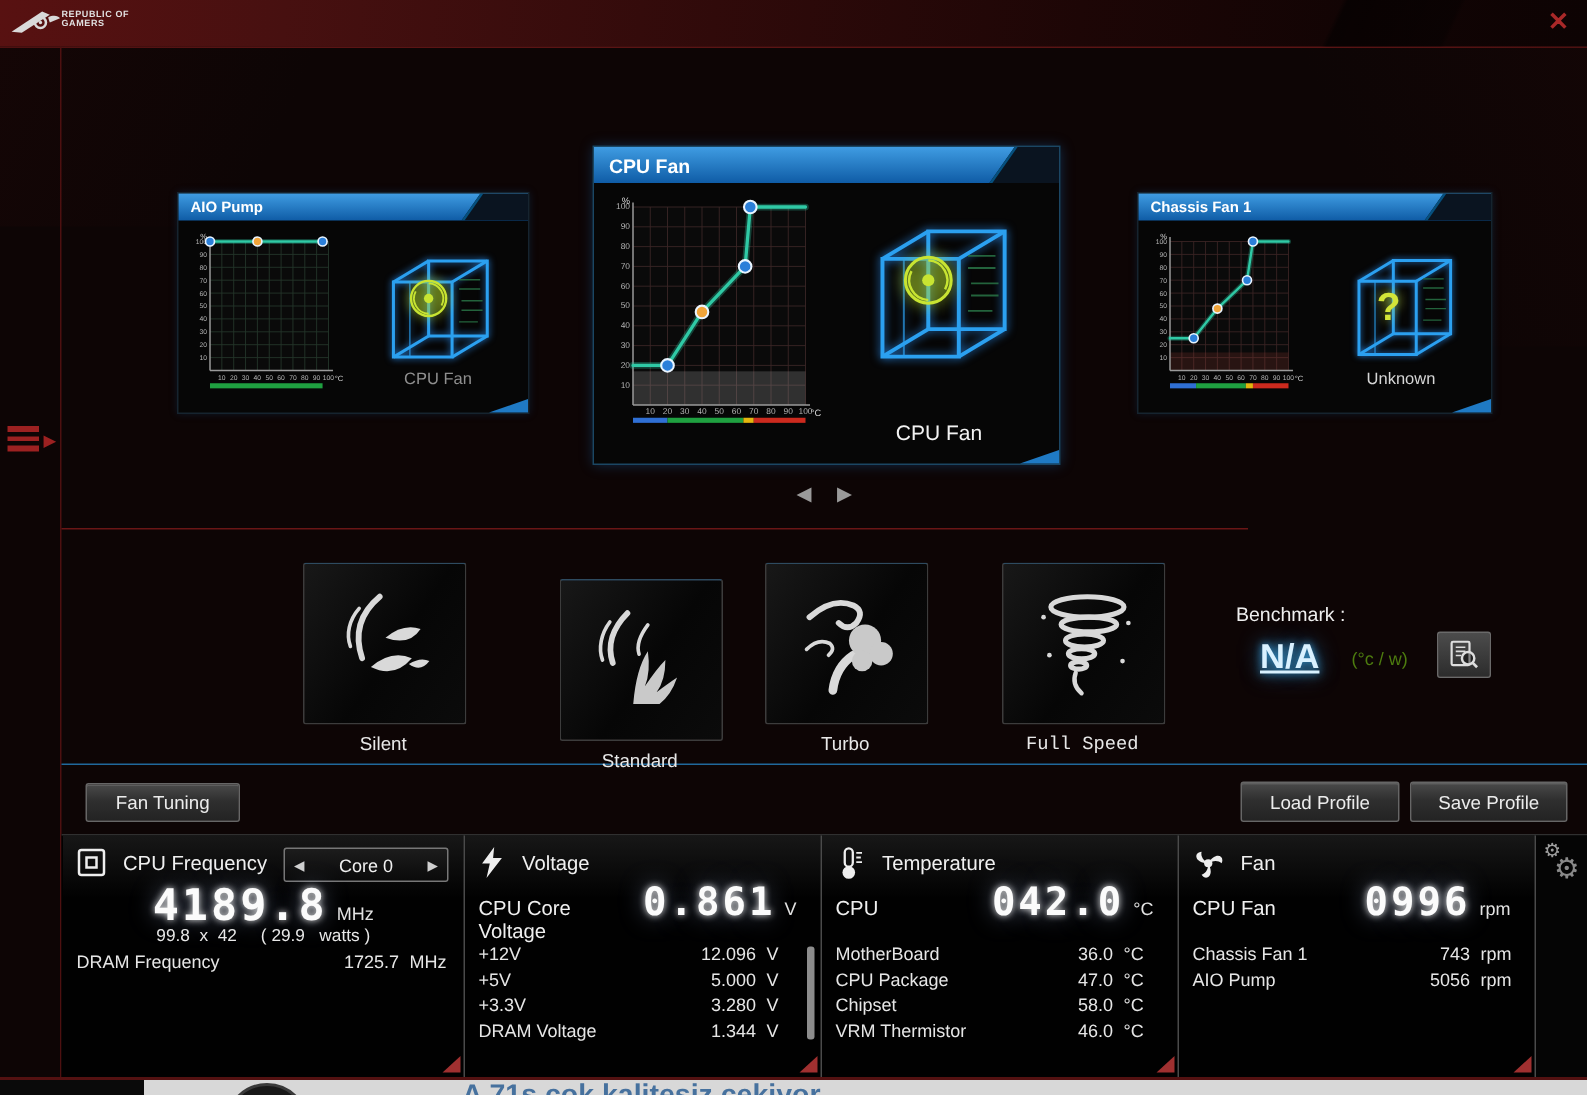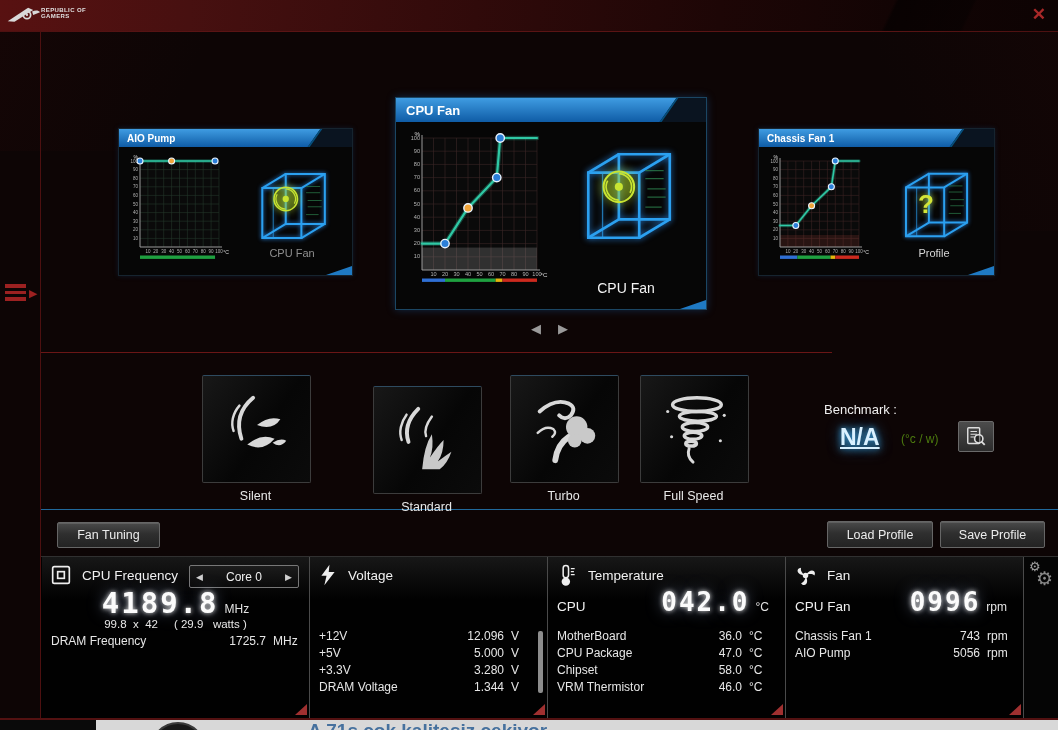--- a/index.html
+++ b/index.html
@@ -53,21 +53,21 @@
   .qmark{font-size:34px;font-weight:bold;fill:#d3e538;filter:drop-shadow(0 0 5px rgba(200,230,60,.9));text-anchor:middle;}
   
   .car-prev,.car-next{position:absolute;top:321px;font-size:13px;color:#9a9a9a;cursor:pointer;}
   .car-prev{left:531px;} .car-next{left:558px;}
   
   .mode-btn{position:absolute;top:375px;width:107px;height:106px;cursor:pointer;
     background:linear-gradient(125deg,#181818 0%,#060606 55%,#0b0b0b 100%);
     border:1px solid #3c3c3c;border-top-color:#2e4b60;border-radius:2px;
     display:flex;align-items:center;justify-content:center;}
   .mode-label{position:absolute;top:489px;width:107px;text-align:center;font-size:12.5px;color:#e8e8e8;}
-  .m1{left:202px;} .m2{left:373px;margin-top:11px;} .m3{left:510px;} .m4{left:640px;}
+  .m1{left:202px;} .m2{left:373px;margin-top:11px;} .m3{left:510px;} .m4{left:668px;font-family:Liberation Mono, monospace;}
   
   .bm-label{position:absolute;left:824px;top:402px;font-size:13px;color:#efefef;}
   .bm-value{position:absolute;left:840px;top:424px;font-size:23px;font-weight:bold;color:#d9f1ff;
     text-shadow:0 0 6px #3fa9e8,0 0 14px #2a7fb8;text-decoration:underline;}
   .bm-unit{position:absolute;left:901px;top:432px;font-size:12px;color:#4d7c0f;}
   .bm-btn{position:absolute;left:958px;top:421px;width:34px;height:29px;cursor:pointer;
     background:linear-gradient(#4c4c4c,#2c2c2c);border:1px solid #6a6a6a;border-radius:2px;
     display:flex;align-items:center;justify-content:center;}
   
   .btn{position:absolute;display:flex;align-items:center;justify-content:center;cursor:pointer;
@@ -359,21 +359,21 @@
         <polyline points="13,72.5 28.8,72.5 44.6,52.72 64.35,33.800000000000004 68.3,8 92,8" fill="none" stroke="#2fc9a5" stroke-width="1.6" stroke-linejoin="round" stroke-linecap="round"></polyline>
         <circle cx="28.8" cy="72.5" r="3" fill="#2b7fd9" stroke="#e9f4ff" stroke-width="1.1"></circle>
         <circle cx="44.6" cy="52.72" r="3" fill="#f0a43a" stroke="#e9f4ff" stroke-width="1.1"></circle>
         <circle cx="64.35" cy="33.800000000000004" r="3" fill="#2b7fd9" stroke="#e9f4ff" stroke-width="1.1"></circle>
         <circle cx="68.3" cy="8" r="3" fill="#2b7fd9" stroke="#e9f4ff" stroke-width="1.1"></circle>
       </svg>
     <svg class="case" width="96" height="84" viewBox="0 0 120 110">
       <use href="#sym-frame"></use>
       <text class="qmark" x="48" y="66">?</text>
     </svg>
-    <div class="dev-label">Profile</div>
+    <div class="dev-label">Unknown</div>
   </div>
 
   <div class="car-prev">◀</div>
   <div class="car-next">▶</div>
 
   <div class="mode-btn m1">
     <svg width="78" height="78" viewBox="0 0 80 80">
       <g stroke="#d9d9d9" fill="none" stroke-linecap="round">
         <path d="M36 8 C24 18 18 32 24 50" stroke-width="4"></path>
         <path d="M22 16 C15 24 13 34 16 42" stroke-width="2.5"></path>
@@ -477,20 +477,24 @@
       </div>
     </div>
   </div>
 
   <div class="panel p2">
     <div class="phead">
       <svg width="18" height="22" viewBox="0 0 24 30">
         <path d="M14 1 L3 16 h7 L7 29 L21 11 h-8 Z" fill="#eee"></path>
       </svg>
       <span>Voltage</span>
+    </div>
+    <div class="bigline">
+      <span class="blabel">CPU Core Voltage</span>
+      <span><span class="bigdigits">0.861</span><span class="bigunit">V</span></span>
     </div>
     <div class="mrows">
       <div class="mrow">
         <span>+12V</span>
         <span class="mval">
             <span class="mnum">12.096</span>
             <span class="munit">V</span>
           </span>
       </div>
       <div class="mrow">

